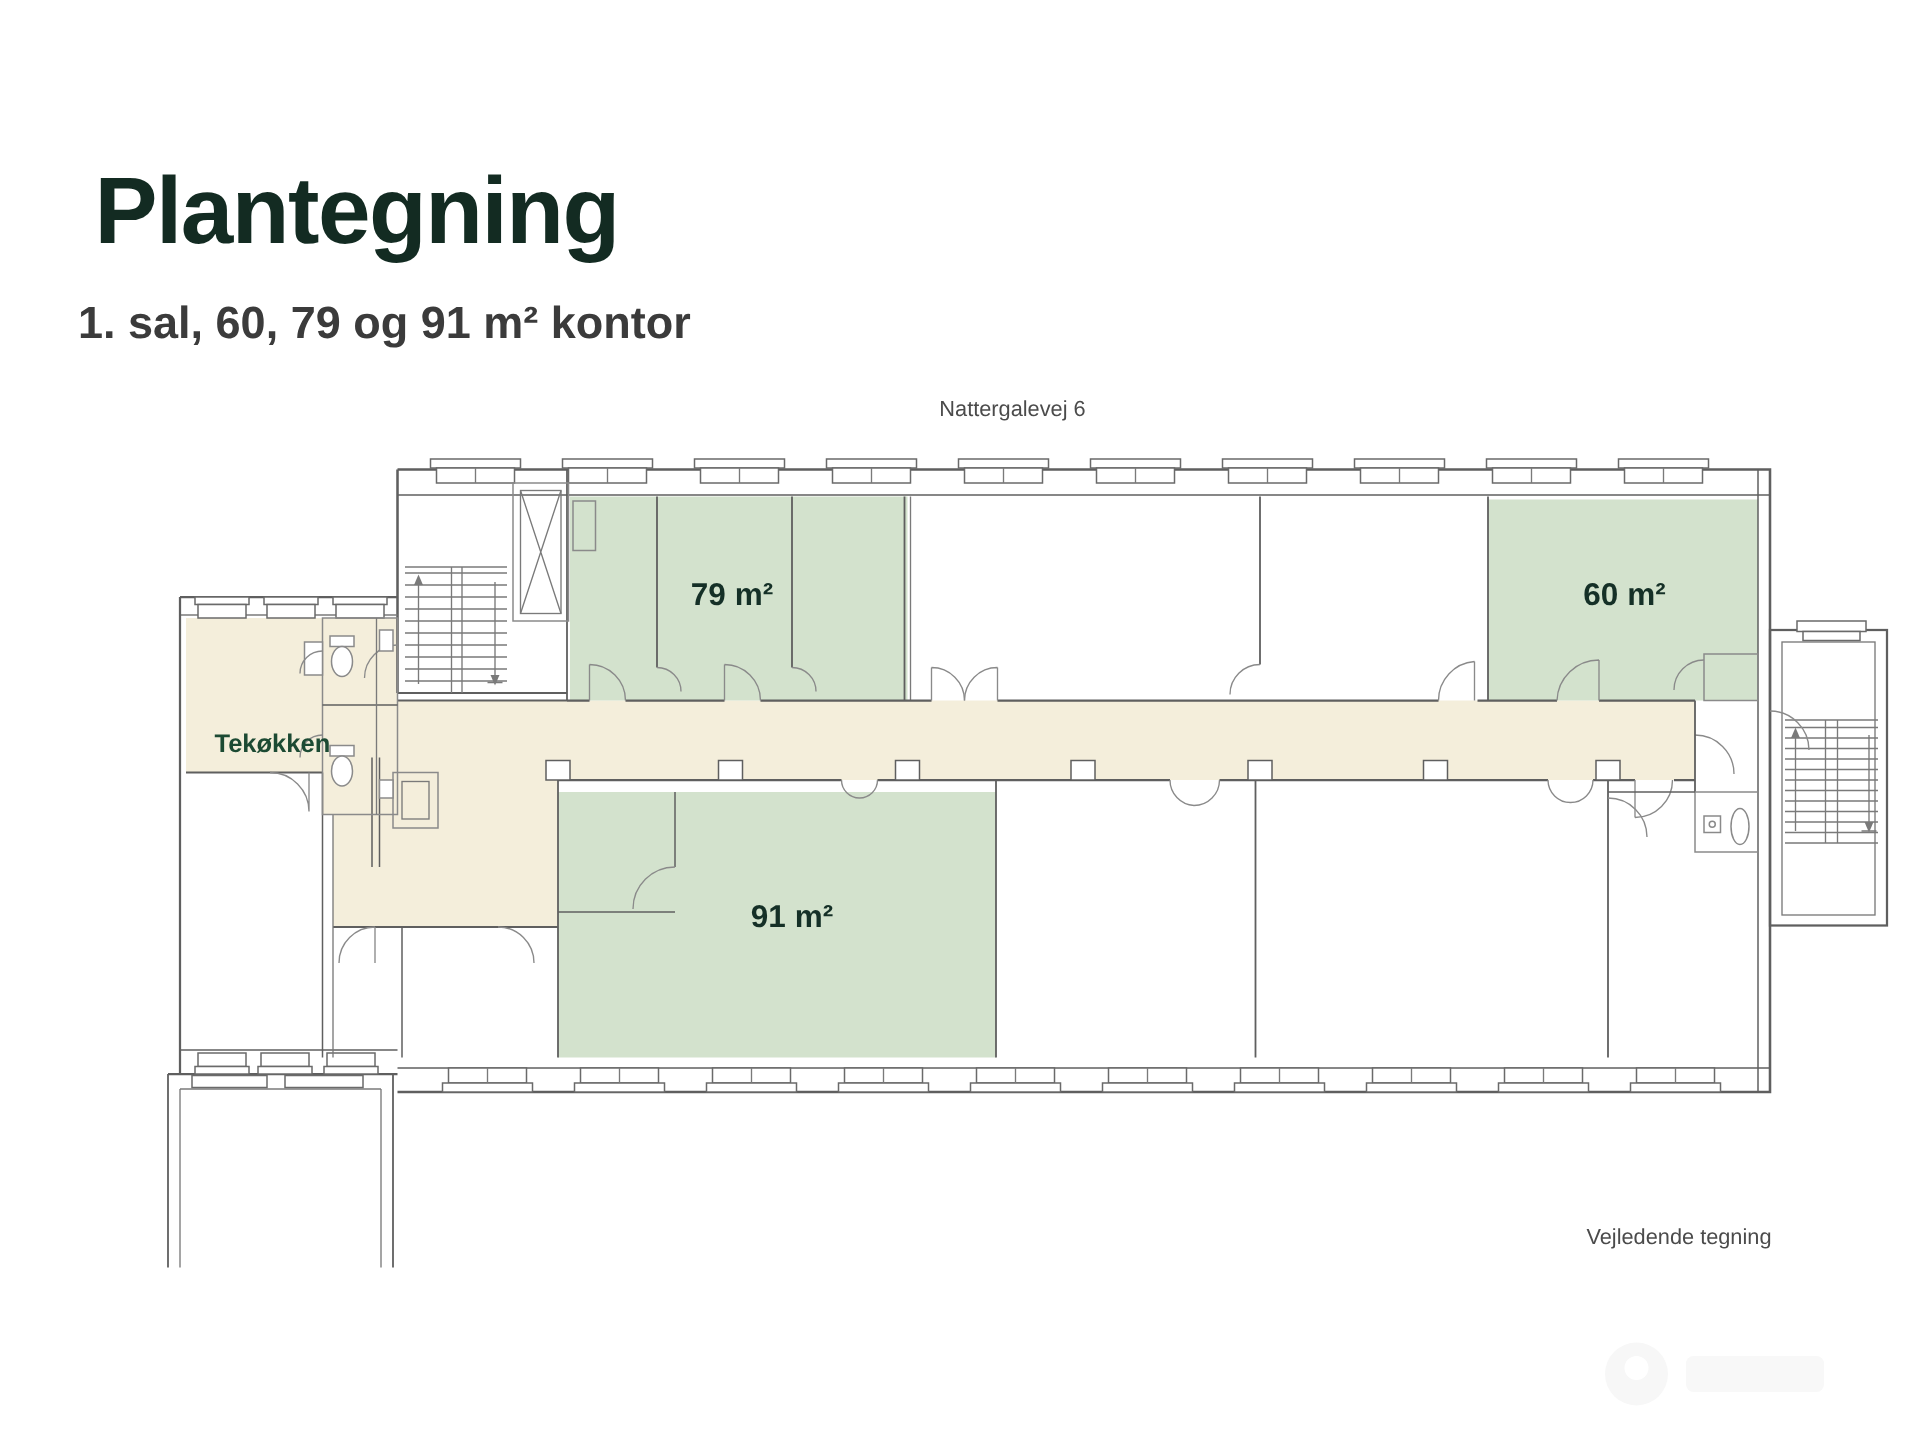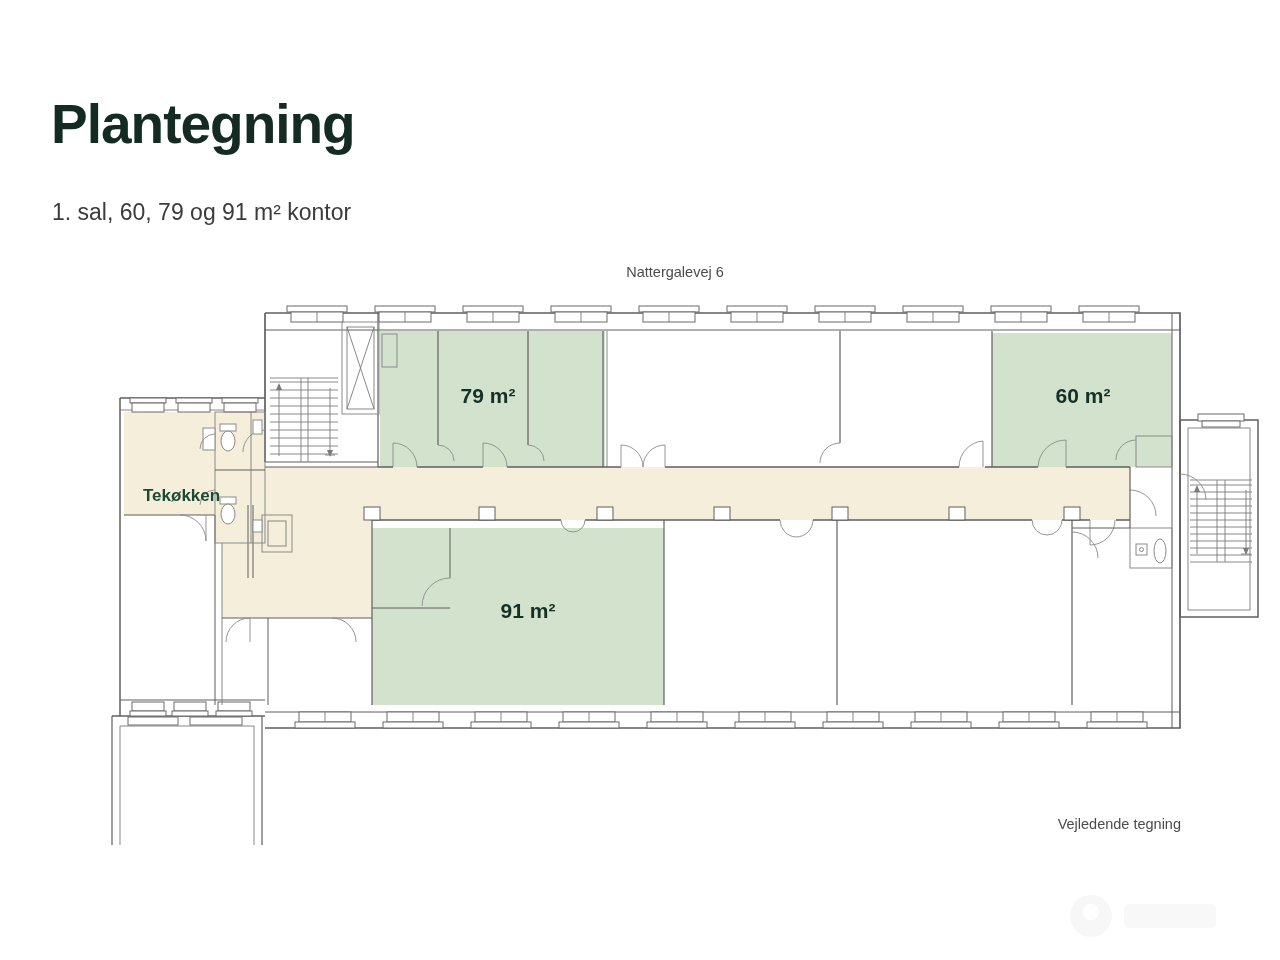--- a/index.html
+++ b/index.html
@@ -1,20 +1,20 @@
 <!DOCTYPE html>
 <html><head>
 <meta charset="utf-8">
 <style>
   html,body{margin:0;padding:0;background:#ffffff;}
   .canvas{position:relative;width:1280px;height:960px;background:#ffffff;overflow:hidden;
           font-family:"Liberation Sans","DejaVu Sans",sans-serif;}
-  .page-title{position:absolute;left:51px;top:96px;font-size:55px;font-weight:800;
-              letter-spacing:-1px;line-height:1.05;margin:0;}
-  .page-subtitle{position:absolute;left:52px;top:199px;font-size:23px;font-weight:400;margin:0;}
+  .page-title{position:absolute;left:51px;top:96px;font-size:63px;font-weight:800;
+              letter-spacing:-1px;line-height:1.05;margin:12px;}
+  .page-subtitle{position:absolute;left:52px;top:199px;font-size:30px;font-weight:700;margin:0;}
   svg.plan{position:absolute;left:0;top:0;}
   svg.plan text{font-family:"Liberation Sans","DejaVu Sans",sans-serif;}
   .lbl-room{font-size:21px;font-weight:700;}
   .lbl-kitchen{font-size:17px;font-weight:600;}
   .lbl-note{font-size:14.5px;font-weight:400;}
   .w{stroke:#5f5f5f;fill:none;}
   .w17{stroke-width:1.7;} .w15{stroke-width:1.5;} .w12{stroke-width:1.2;} .w10{stroke-width:1;}
   .thin{stroke:#7a7a7a;stroke-width:0.9;fill:none;}
   .fix{stroke:#8a8a8a;stroke-width:1;fill:#ffffff;}
   .fixn{stroke:#8a8a8a;stroke-width:1;fill:none;}

